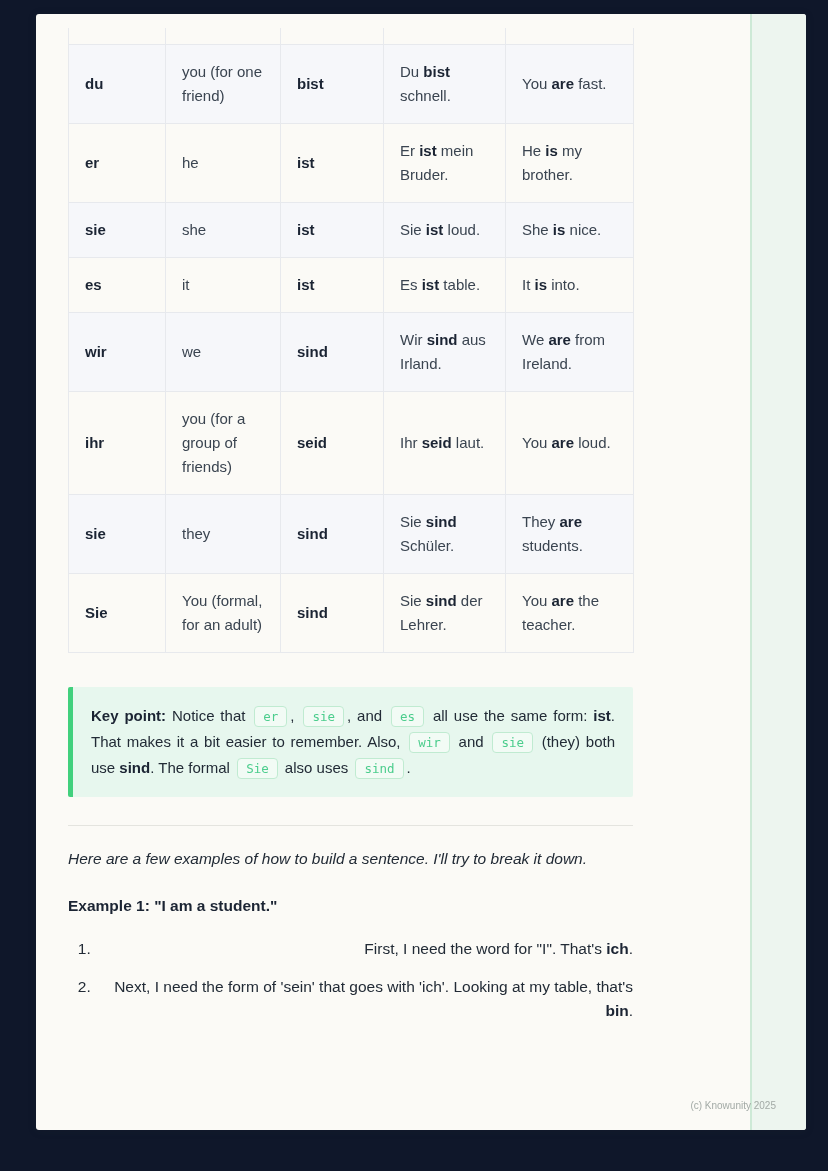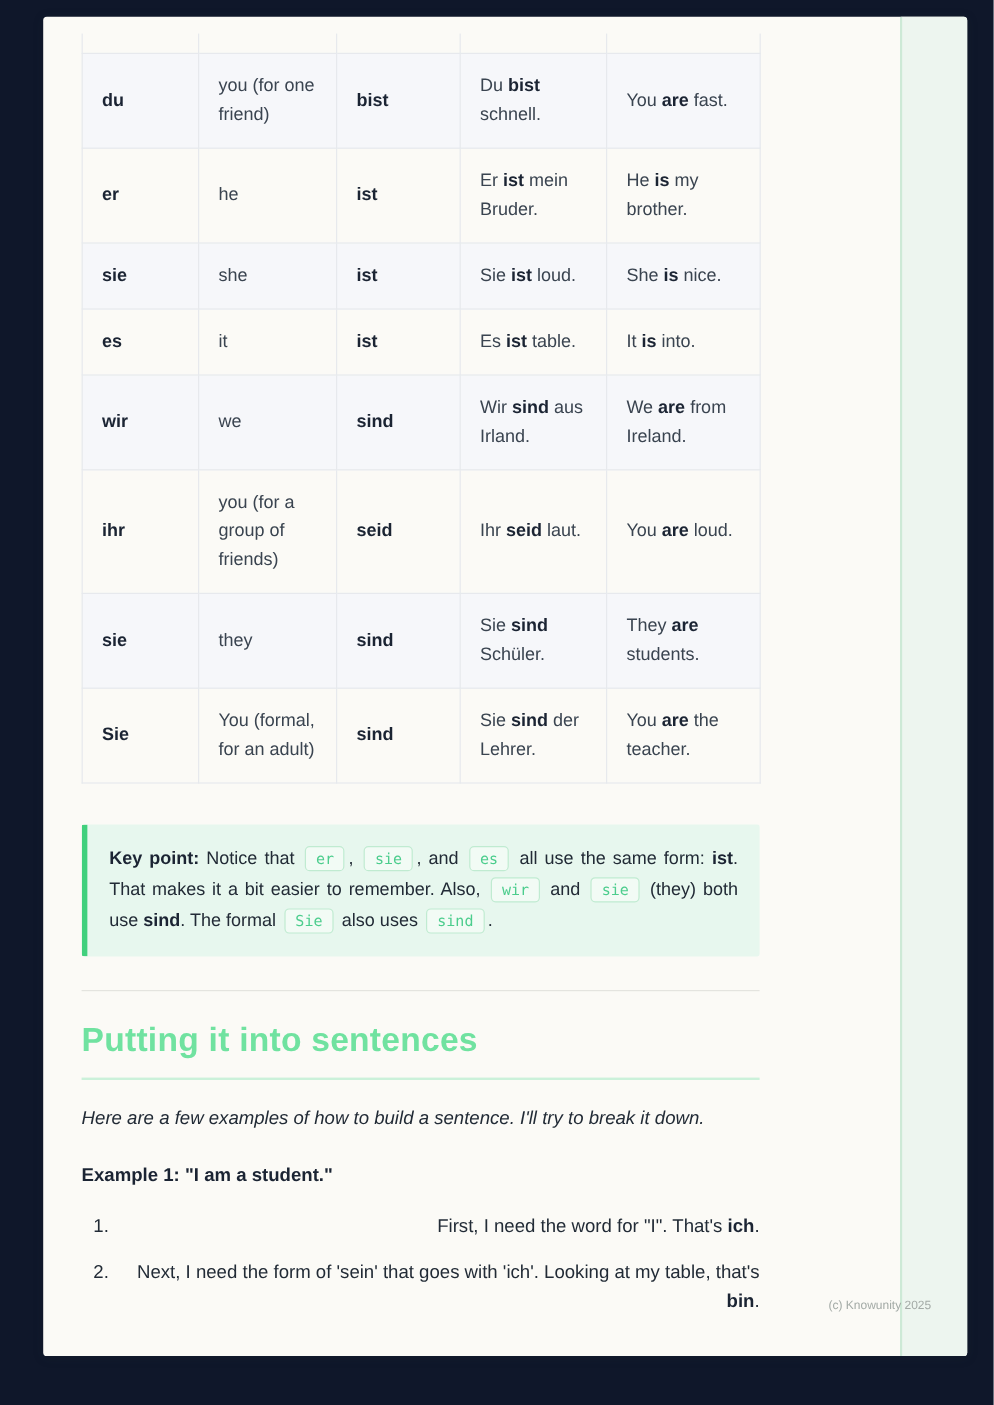--- a/index.html
+++ b/index.html
@@ -32,21 +32,21 @@
   h2.section-heading{margin:25px 0 0;font-size:28px;font-weight:700;color:#70e2a0;letter-spacing:.2px;
         border-bottom:2px solid #cbf1da;padding-bottom:15px;width:565px;}
 
   p.intro{margin:21px 0 0;font-size:15.5px;line-height:24px;color:#222b36;font-style:italic;}
   p.example-title{margin:26px 0 0;font-size:15.5px;font-weight:700;color:#1b2433;}
 
   ol.steps{margin:22px 0 0;padding-left:27px;font-size:15.5px;line-height:24px;color:#222b36;}
   ol.steps li{padding-left:2px;text-align:right;}
   ol.steps li + li{margin-top:14px;}
 
-  .copyright{position:absolute;right:30px;bottom:36px;font-size:10px;color:#a3aaa6;z-index:2;}
+  .copyright{position:absolute;right:30px;bottom:19px;font-size:10px;color:#a3aaa6;z-index:2;}
 </style>
 </head>
 <body>
 
 <div class="canvas">
   <div class="page">
     <div class="accent-strip"></div>
 
     <div class="content">
 
@@ -124,21 +124,20 @@
             </tr>
           </tbody>
       </table>
 
       <div class="callout">
         <span><strong class="b">Key point:</strong><span> Notice that </span><code class="chip">er</code><span>, </span><code class="chip">sie</code><span>, and </span><code class="chip">es</code><span> all use the same form: </span><strong class="b">ist</strong><span>. That makes it a bit easier to remember. Also, </span><code class="chip">wir</code><span> and </span><code class="chip">sie</code><span> (they) both use </span><strong class="b">sind</strong><span>. The formal </span><code class="chip">Sie</code><span> also uses </span><code class="chip">sind</code><span>.</span></span>
       </div>
 
       <div class="divider"></div>
 
-      <h2 class="section-heading">Putting it into sentences</h2>
 
       <p class="intro">Here are a few examples of how to build a sentence. I'll try to break it down.</p>
 
       <p class="example-title">Example 1: "I am a student."</p>
 
       <ol class="steps">
         <li><span>First, I need the word for "I". That's </span><strong class="b">ich</strong><span>.</span></li>
         <li><span>Next, I need the form of 'sein' that goes with 'ich'. Looking at my table, that's </span><strong class="b">bin</strong><span>.</span></li>
       </ol>
     </div>

